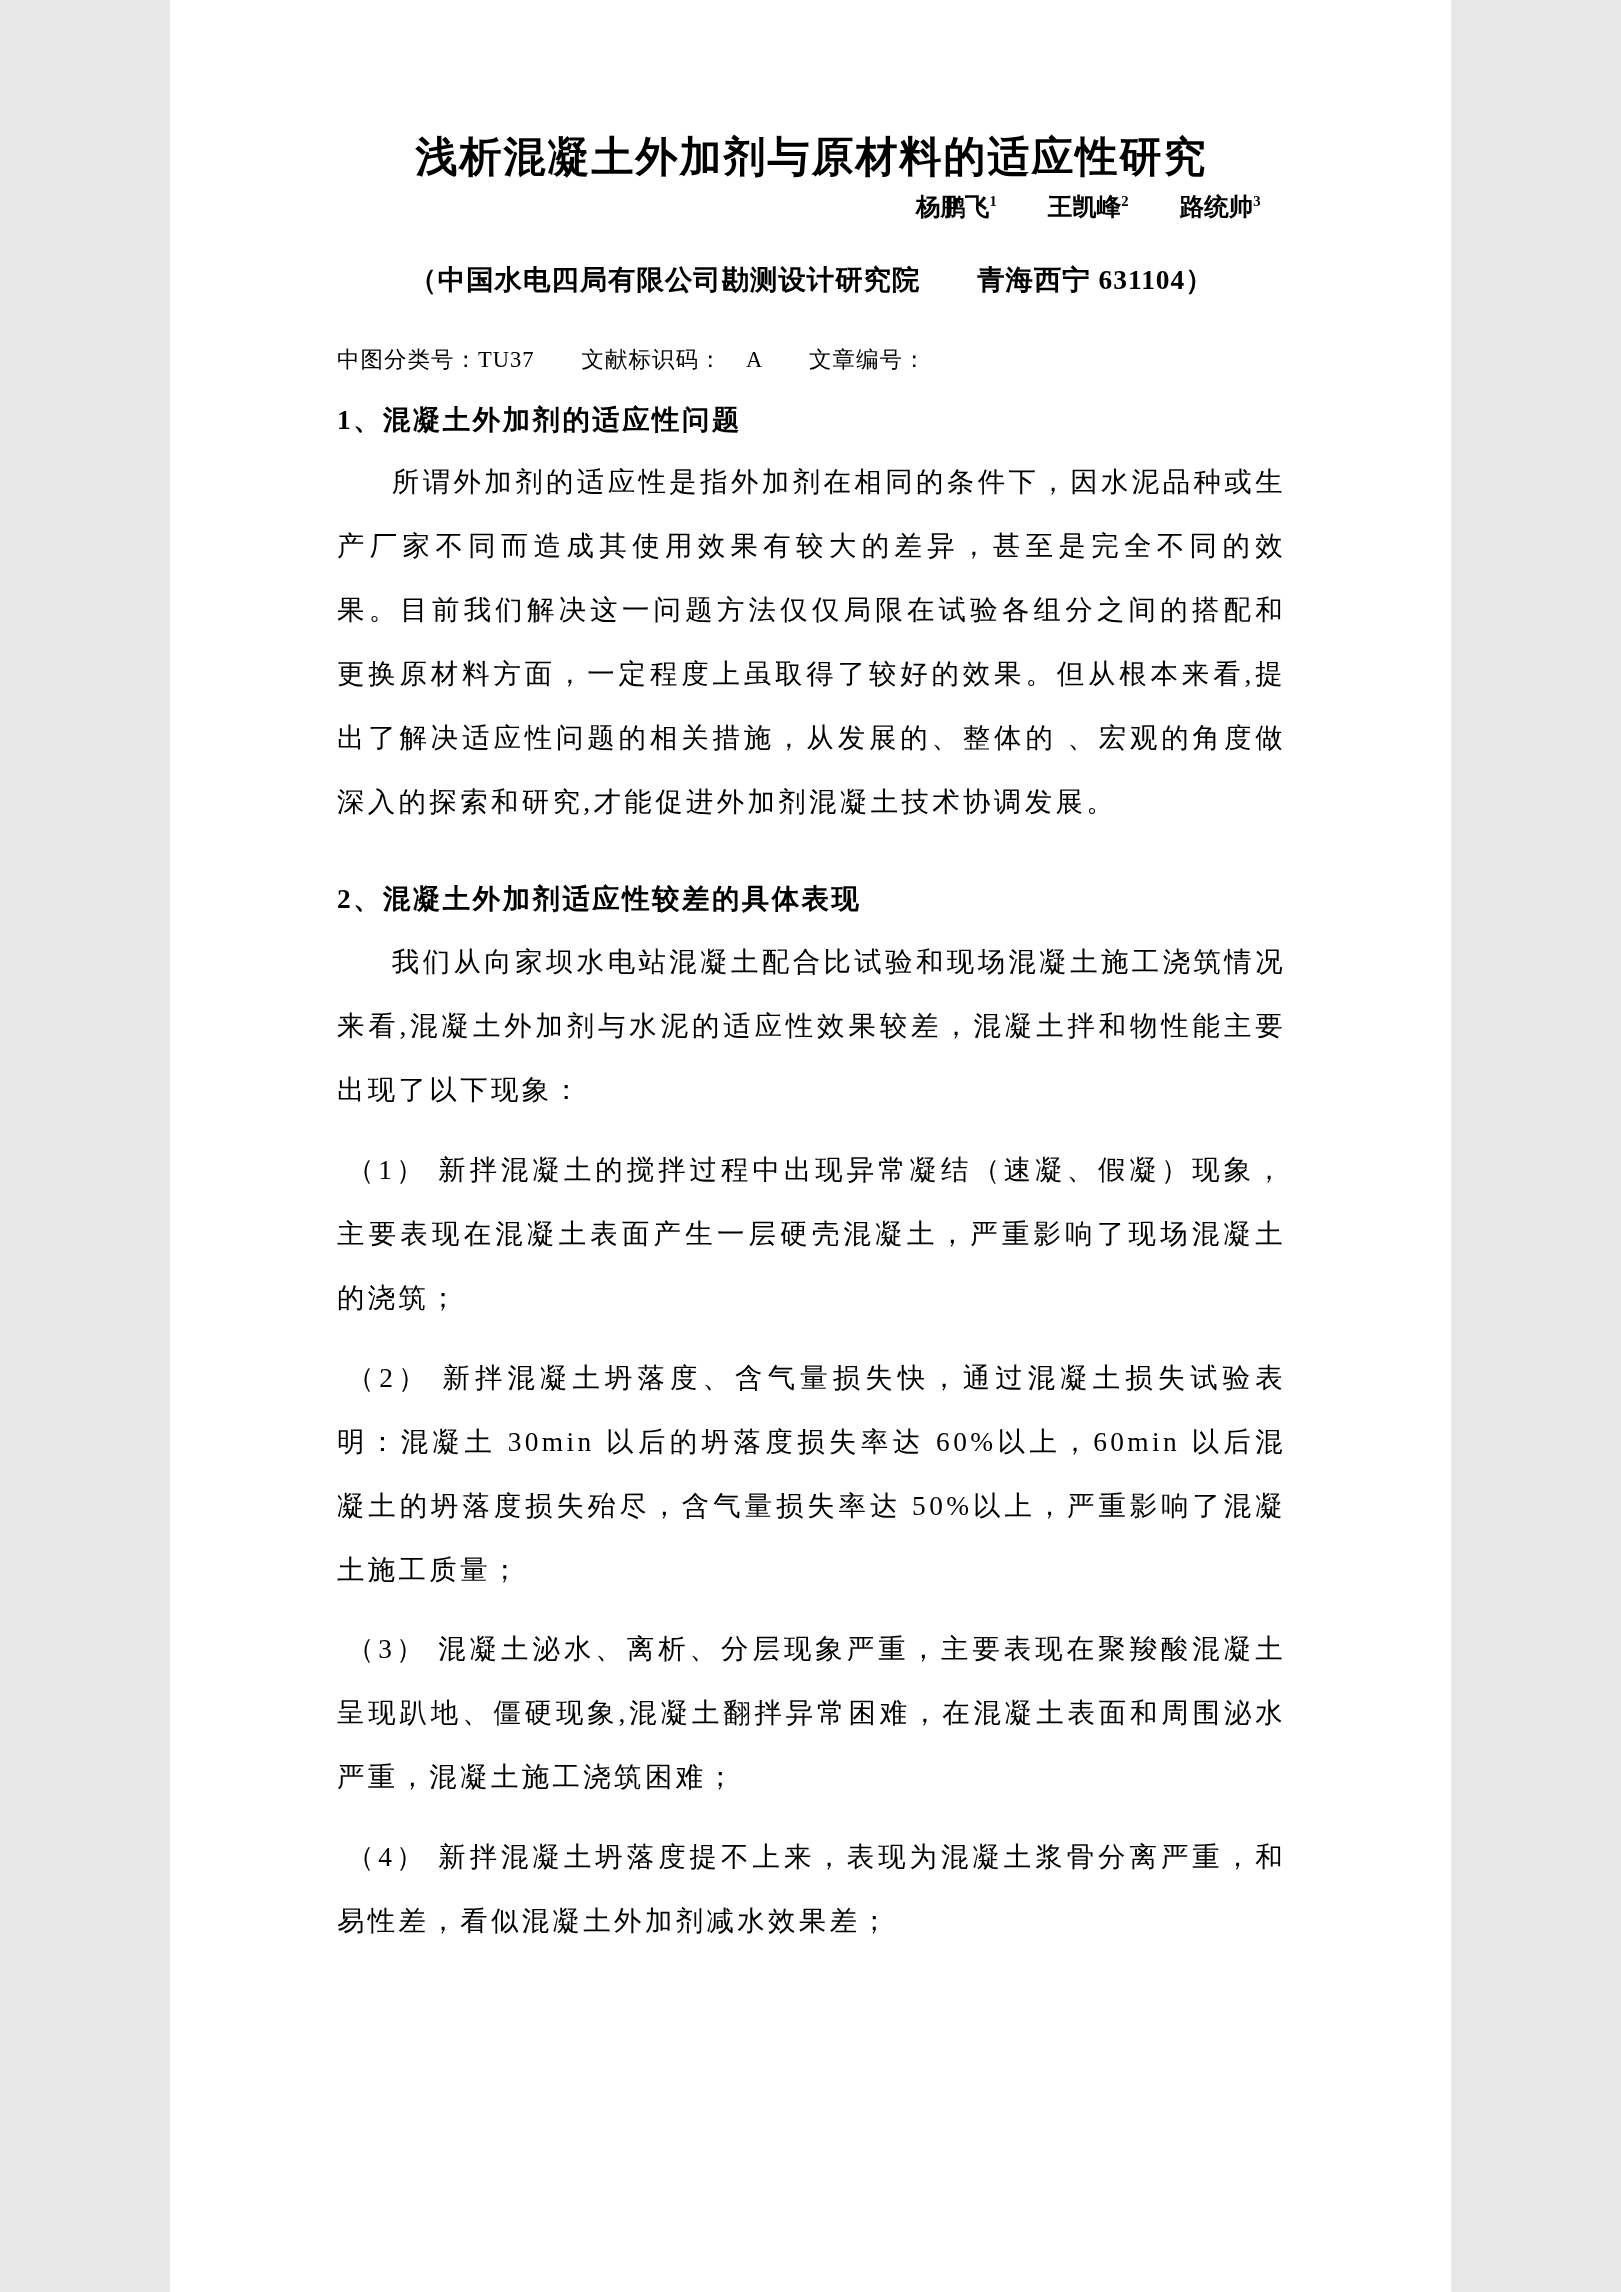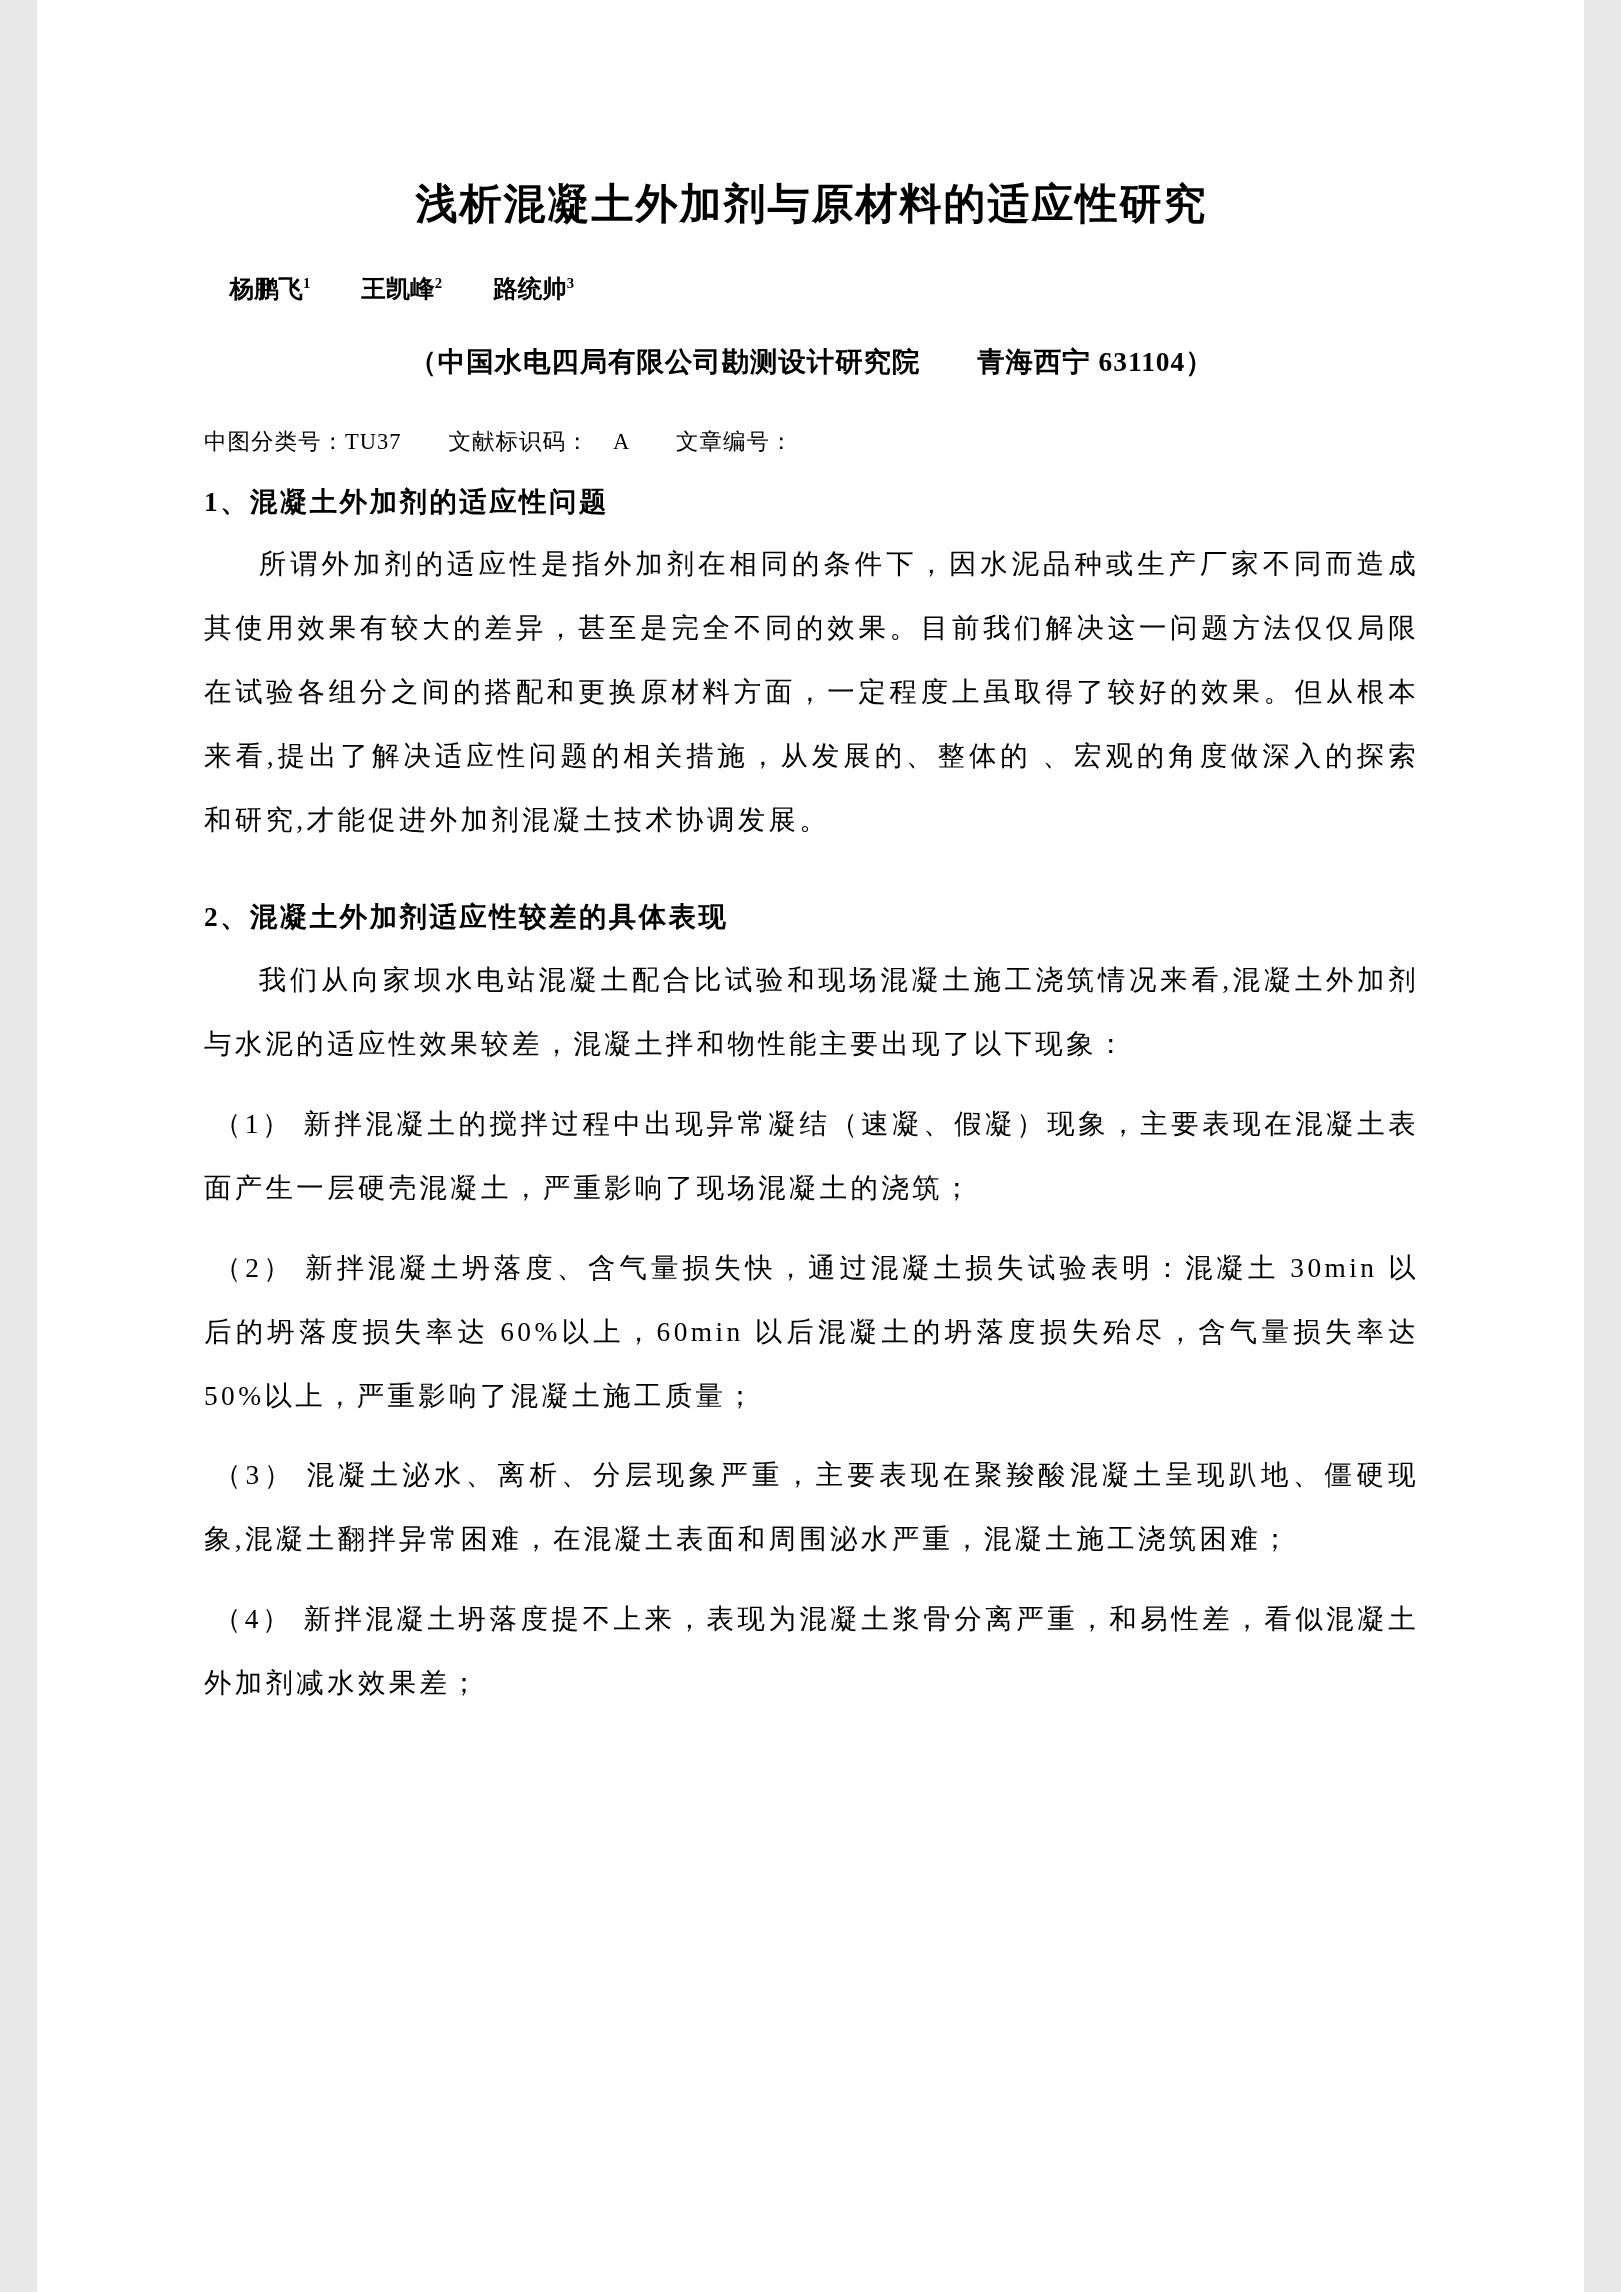--- a/index.html
+++ b/index.html
@@ -1,29 +1,29 @@
 <!DOCTYPE html>
 <html><head>
 <meta charset="utf-8">
 <style>
   html,body{margin:0;padding:0;background:#e8e8e8;}
   .page{
-    width:1547px;height:2293px;background:#ffffff;color:#000000;
+    width:1281px;height:2293px;background:#ffffff;color:#000000;
     font-family:"Liberation Serif","DejaVu Serif",serif;
     box-sizing:border-box;
-    padding:118px 165px 0 167px;
+    padding:71px 165px 0 167px;
     margin:0 auto;position:relative;overflow:hidden;
   }
   .title{
     margin:59px 0 0 0;
     font-size:42px;font-weight:bold;text-align:center;letter-spacing:2px;
     line-height:55px;
   }
   .authors{
-    margin-top:35px;text-align:left;font-size:24.5px;font-weight:bold;
+    text-align:right;font-size:24.5px;font-weight:bold;
     line-height:32px;
   }
   .author{margin:0 25.5px;white-space:nowrap;}
   .author sup{font-size:14.7px;font-weight:bold;}
   .affiliation{
     margin-top:39px;text-align:center;font-size:27.4px;font-weight:bold;
     letter-spacing:1px;line-height:37px;
   }
   .abstract{
     margin:25.5px 0 0 0;

